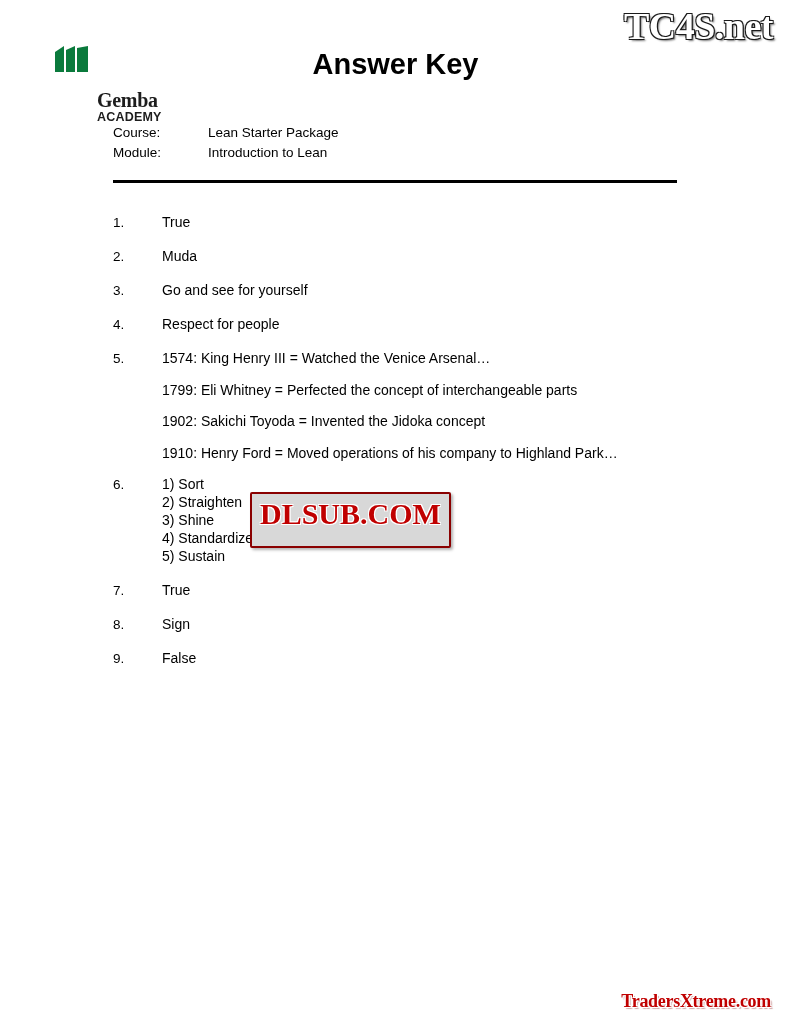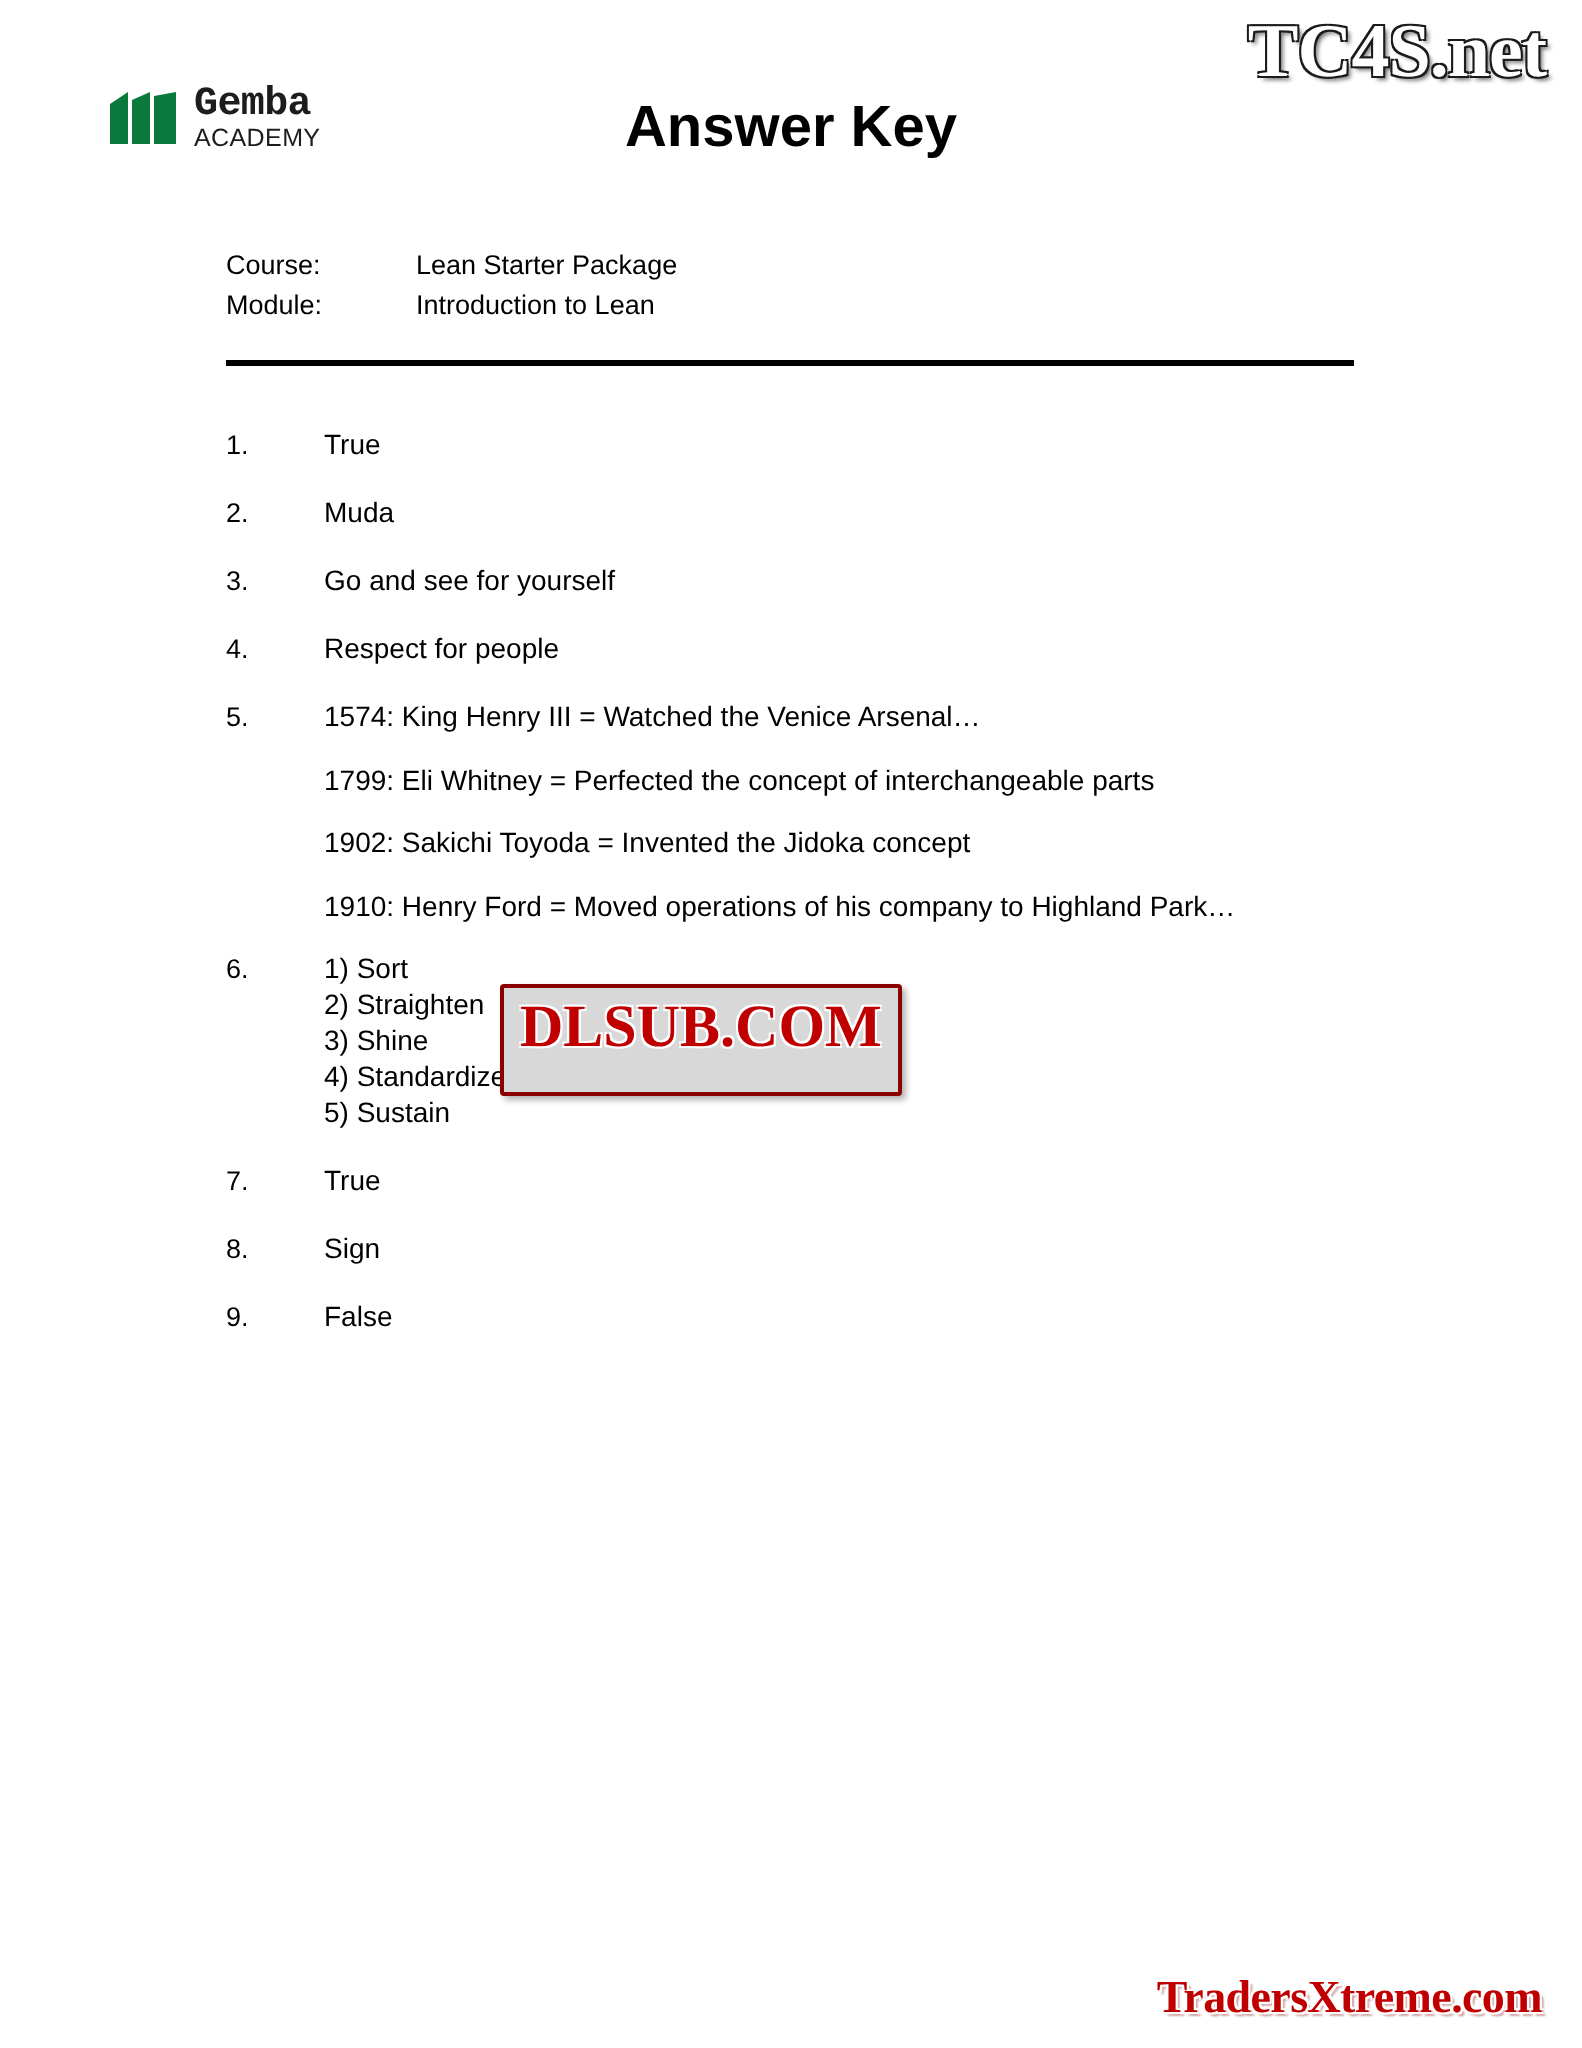--- a/index.html
+++ b/index.html
@@ -33,21 +33,21 @@
       -1px  1px 0 #1b1b1b,
        1px  1px 0 #1b1b1b,
        2px  2px 2px rgba(0,0,0,0.55);
   }
   .wm-bottom {
     position: absolute;
     bottom: 12px;
     right: 20px;
     font-family: "Liberation Serif", serif;
     font-weight: bold;
-    font-size: 23px;
+    font-size: 18px;
     color: #c00000;
     letter-spacing: -0.3px;
     text-shadow:
       -1px -1px 0 #ffffff,
        1px -1px 0 #ffffff,
       -1px  1px 0 #ffffff,
        1px  1px 0 #ffffff,
        2px  2px 1px rgba(120,0,0,0.35);
   }
   .wm-center {
@@ -86,29 +86,30 @@
     width: 36px;
     height: 26px;
   }
   .logo-text {
     position: absolute;
     left: 42px;
     top: 0;
     line-height: 1.05;
   }
   .logo-gemba {
-    font-family: Liberation Mono, monospace;
+    font-family: Liberation Serif, serif;
     font-weight: bold;
     font-size: 20px;
     color: #1d1d1d;
     letter-spacing: -0.3px;
+    margin-top: 48px;
   }
   .logo-academy {
     font-family: "Liberation Sans", sans-serif;
-    font-weight: normal;
+    font-weight: bold;
     font-size: 12.5px;
     color: #1d1d1d;
     letter-spacing: 0.2px;
   }
 
   .doc-title {
     position: absolute;
     left: 0;
     right: 0;
     top: 48px;

